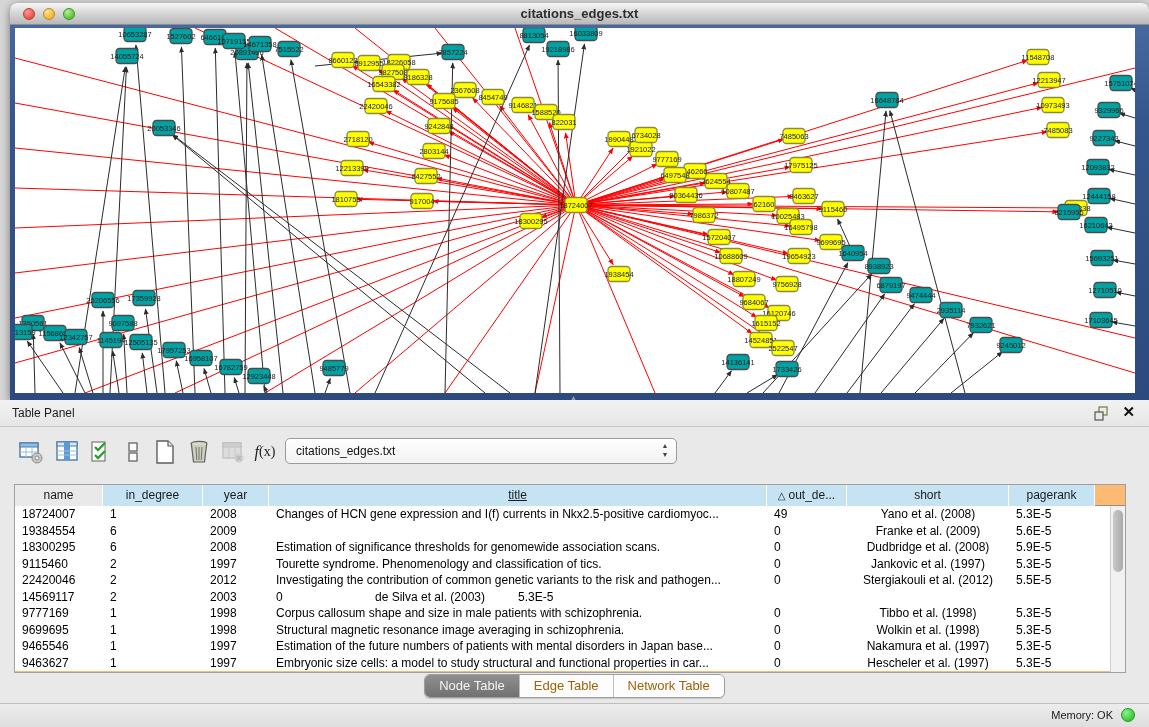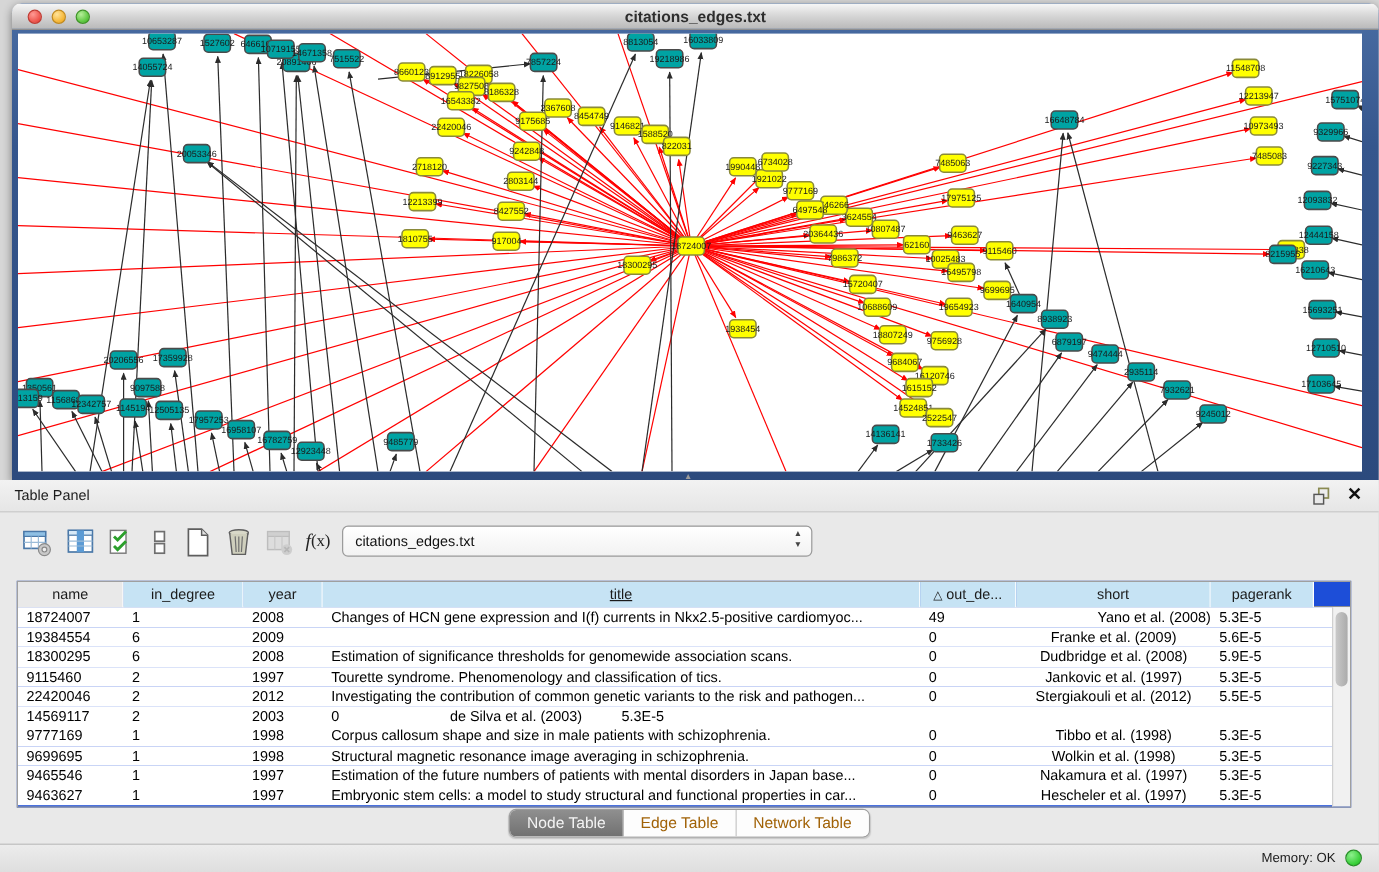--- a/index.html
+++ b/index.html
@@ -52,21 +52,21 @@
     background:linear-gradient(#ffffff,#f2f2f2); border:1px solid #9b9b9b; border-radius:5px;
     font-size:12px; color:#111; line-height:24px; padding-left:10px;
   }
   .combo .stepper {
     position:absolute; right:4px; top:2px; width:14px; height:20px; color:#444;
     font-size:7px; line-height:9px; text-align:center;
   }
   
   .tp-table {
     position:absolute; left:14px; top:84px; width:1112px; height:189px;
-    background:#1d4ed8; border:1px solid #9f9f9f;
+    background:#fdba74; border:1px solid #9f9f9f;
   }
   .thead { display:flex; height:21px; border-bottom:1px solid #8f8f8f; }
   .th {
     height:21px; background:#c6e3f4; border-right:1px solid #ffffff;
     font-size:12px; color:#1b1b1b; text-align:center; line-height:20px;
     overflow:hidden; white-space:nowrap; flex:0 0 auto;
   }
   .th.first { background:#e9e9e9; }
   .th .sortglyph { font-size:10px; margin-right:3px; }
   .tbody .tr { display:flex; height:16.5px; background:#fff; }
@@ -768,21 +768,21 @@
         <div class="th" style="width: 162px;"><span>short</span></div>
         <div class="th" style="width: 86px;"><span>pagerank</span></div>
       </div>
     <div class="tbody" id="tbody">
         <div class="tr">
           <div class="td" style="width: 88px;">18724007</div>
           <div class="td" style="width: 100px;">1</div>
           <div class="td" style="width: 66px;">2008</div>
           <div class="td" style="width: 498px;">Changes of HCN gene expression and I(f) currents in Nkx2.5-positive cardiomyoc...</div>
           <div class="td" style="width: 80px;">49</div>
-          <div class="td center" style="width: 162px; text-align: right;">Yano et al. (2008)</div>
+          <div class="td center" style="width: 162px;">Yano et al. (2008)</div>
           <div class="td" style="width: 86px;">5.3E-5</div>
         </div>
         <div class="tr">
           <div class="td" style="width: 88px;">19384554</div>
           <div class="td" style="width: 100px;">6</div>
           <div class="td" style="width: 66px;">2009</div>
           <div class="td" style="width: 498px; margin-top: 34px;">Genome-wide association studies in ADHD.</div>
           <div class="td" style="width: 80px;">0</div>
           <div class="td center" style="width: 162px;">Franke et al. (2009)</div>
           <div class="td" style="width: 86px;">5.6E-5</div>
@@ -846,21 +846,21 @@
           <div class="td" style="width: 66px;">1997</div>
           <div class="td" style="width: 498px;">Estimation of the future numbers of patients with mental disorders in Japan base...</div>
           <div class="td" style="width: 80px;">0</div>
           <div class="td center" style="width: 162px;">Nakamura et al. (1997)</div>
           <div class="td" style="width: 86px;">5.3E-5</div>
         </div>
         <div class="tr">
           <div class="td" style="width: 88px;">9463627</div>
           <div class="td" style="width: 100px;">1</div>
           <div class="td" style="width: 66px;">1997</div>
-          <div class="td" style="width: 498px;">Embryonic stem cells: a model to study structural and functional properties in car...</div>
+          <div class="td" style="width: 498px;">Embryonic size cells: a model to study structural and functional properties in car...</div>
           <div class="td" style="width: 80px;">0</div>
           <div class="td center" style="width: 162px;">Hescheler et al. (1997)</div>
           <div class="td" style="width: 86px;">5.3E-5</div>
         </div>
       </div>
     <div class="vscroll">
       <div class="vthumb"></div>
     </div>
   </div>
 

